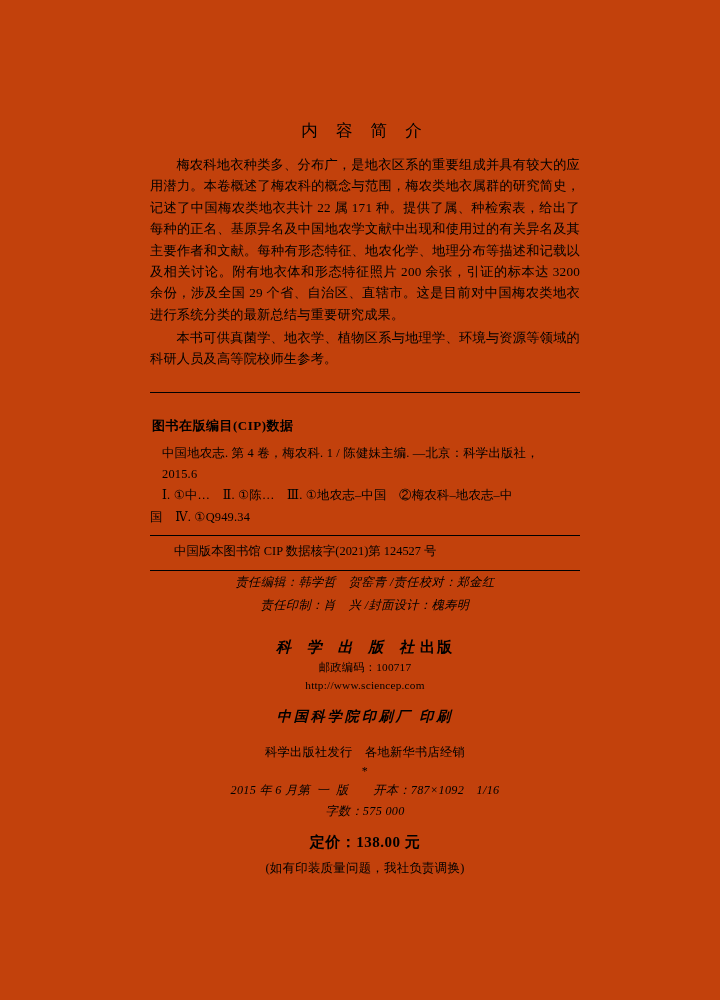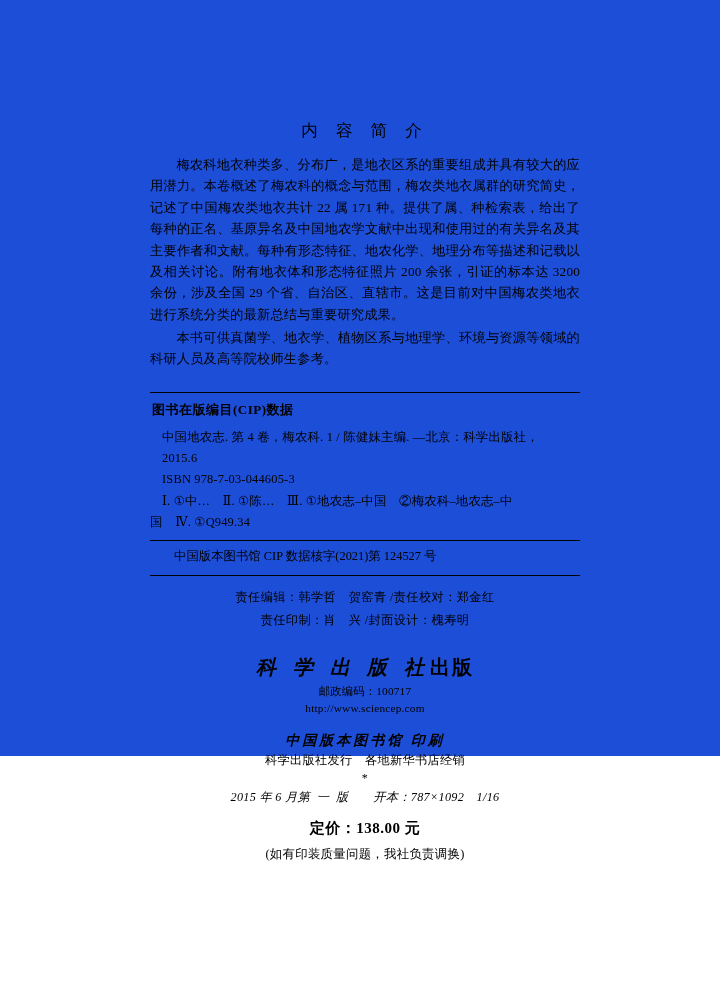--- a/index.html
+++ b/index.html
@@ -12,22 +12,22 @@
     height: 1000px;
     font-family: "Liberation Serif", "DejaVu Serif", serif;
     color: #000000;
     position: relative;
     overflow: hidden;
   }
   .page {
     position: absolute;
     left: 0; top: 0;
     width: 720px;
-    height: 756px;
-    background: #1d4ed8;
+    height: 1000px;
+    background: #c2410c;
   }
   .content {
     position: absolute;
     left: 150px;
     top: 120px;
     width: 430px;
   }
 
   
   .section-title {
@@ -45,21 +45,21 @@
     text-align: justify;
     text-indent: 2em;
     letter-spacing: 0.2px;
   }
 
   
   .cip {
     margin-top: 22px;
     border-top: 1.3px solid #000;
     border-bottom: 1.3px solid #000;
-    padding: 6px 0 8px 0;
+    padding: 22px 0 8px 0;
   }
   .cip-head {
     font-size: 13px;
     font-weight: bold;
     margin: 2px 0 8px 2px;
     letter-spacing: 0.5px;
   }
   .cip-line {
     font-size: 12.4px;
     line-height: 1.72;
@@ -74,35 +74,35 @@
     margin: 7px 0 5px 0;
   }
   .cip-final {
     font-size: 12.4px;
     margin-left: 24px;
     line-height: 1.7;
   }
 
   
   .credits {
-    margin-top: 10px;
     font-size: 12.2px;
     line-height: 1.85;
     text-align: center;
     letter-spacing: 0.4px;
+    font-style: italic;
   }
   .credits div { white-space: pre; }
 
   
   .publisher {
     margin-top: 22px;
     text-align: center;
   }
   .pub-name {
-    font-size: 20px;
+    font-size: 15px;
     letter-spacing: 2px;
     font-family: "Liberation Serif", "DejaVu Serif", serif;
     font-weight: bold;
     margin-bottom: 2px;
   }
   .pub-name .kai {
     letter-spacing: 6px;
     font-style: italic;
   }
   .pub-addr {
@@ -114,20 +114,21 @@
     margin-top: 14px;
     text-align: center;
     font-size: 14px;
     font-style: italic;
     font-weight: bold;
     letter-spacing: 3px;
   }
 
   
   .imprint {
+    margin-top: 16px;
     text-align: center;
     font-size: 12.2px;
     line-height: 1.75;
     letter-spacing: 0.3px;
   }
   .imprint .star {
     font-size: 12px;
     line-height: 1.1;
     margin: 1px 0 2px 0;
   }
@@ -154,42 +155,42 @@
       <div class="abstract">
         <p>梅农科地衣种类多、分布广，是地衣区系的重要组成并具有较大的应用潜力。本卷概述了梅农科的概念与范围，梅农类地衣属群的研究简史，记述了中国梅农类地衣共计 22 属 171 种。提供了属、种检索表，给出了每种的正名、基原异名及中国地农学文献中出现和使用过的有关异名及其主要作者和文献。每种有形态特征、地农化学、地理分布等描述和记载以及相关讨论。附有地衣体和形态特征照片 200 余张，引证的标本达 3200 余份，涉及全国 29 个省、自治区、直辖市。这是目前对中国梅农类地衣进行系统分类的最新总结与重要研究成果。</p>
         <p>本书可供真菌学、地衣学、植物区系与地理学、环境与资源等领域的科研人员及高等院校师生参考。</p>
       </div>
     </div>
 
     <div class="cip">
       <div class="cip-head">图书在版编目(CIP)数据</div>
       <div class="cip-line">中国地农志. 第 4 卷，梅农科. 1 / 陈健妹主编. —北京：科学出版社，</div>
       <div class="cip-line">2015.6</div>
-      <div class="cip-line">ISBN 978-7-03-044605-3</div>
       <div class="cip-line">Ⅰ. ①中…　Ⅱ. ①陈…　Ⅲ. ①地农志–中国　②梅农科–地农志–中</div>
       <div class="cip-line indent-none">国　Ⅳ. ①Q949.34</div>
       <div class="cip-rule"></div>
       <div class="cip-final">中国版本图书馆 CIP 数据核字(2021)第 124527 号</div>
     </div>
 
     <div class="credits">
       <div>责任编辑：韩学哲　贺窑青 /责任校对：郑金红</div>
       <div>责任印制：肖　兴 /封面设计：槐寿明</div>
     </div>
 
     <div class="publisher">
       <div class="pub-name"><span class="kai">科 学 出 版 社</span><span>出版</span></div>
       <div class="pub-addr">邮政编码：100717</div>
       <div class="pub-addr">http://www.sciencep.com</div>
     </div>
 
-    <div class="printer">中国版本图书馆 印刷</div>
+    <div class="printer">中国科学院印刷厂 印刷</div>
 
     <div class="imprint">
       <div>科学出版社发行　各地新华书店经销</div>
       <div class="star">*</div>
       <div class="row">2015 年 6 月第  一  版　　开本：787×1092　1/16</div>
+      <div class="row">字数：575 000</div>
       <div class="price">定价：138.00 元</div>
       <div class="note">(如有印装质量问题，我社负责调换)</div>
     </div>
 
   </div>
 </div>
 
 </body></html>

